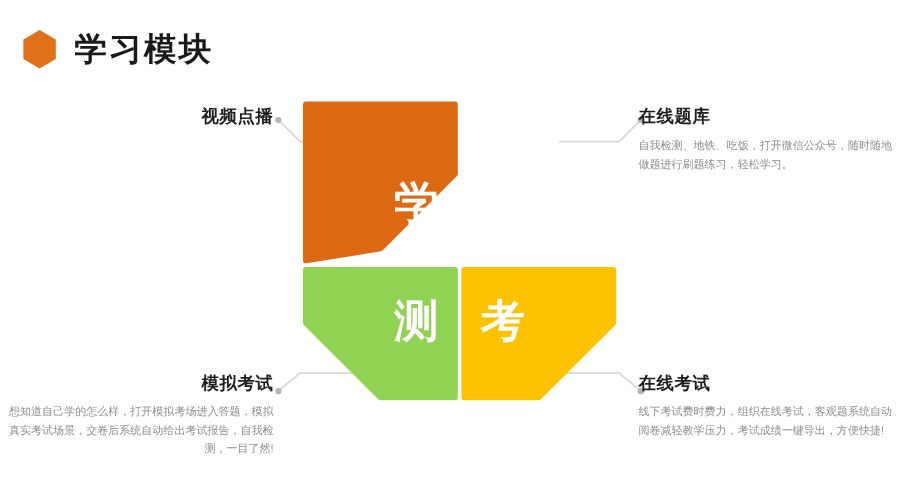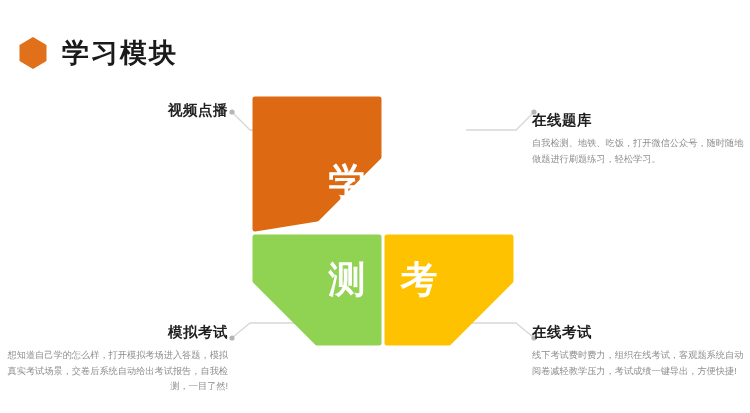--- a/index.html
+++ b/index.html
@@ -13,21 +13,20 @@
     font-family: "Liberation Sans", "DejaVu Sans", sans-serif;
     overflow: hidden;
     position: relative;
   }
   #slide {
     position: absolute;
     left: 0; top: 0;
     width: 750px;
     height: 366px;
     background: #ffffff;
-    margin-top: 12px;
   }
 
   
   .header {
     position: absolute;
     left: 18px;
     top: 24px;
     display: flex;
     align-items: center;
     gap: 14px;
@@ -102,21 +101,21 @@
     text-align: left;
   }
 
   #block-video {
     left: 0px;
     top: 90px;
     width: 228px;
   }
   #block-bank {
     left: 532px;
-    top: 100px;
+    top: 90px;
     width: 218px;
     font-family: Liberation Serif, serif;
   }
   #block-mock {
     left: 0px;
     top: 312px;
     width: 228px;
   }
   #block-exam {
     left: 532px;

